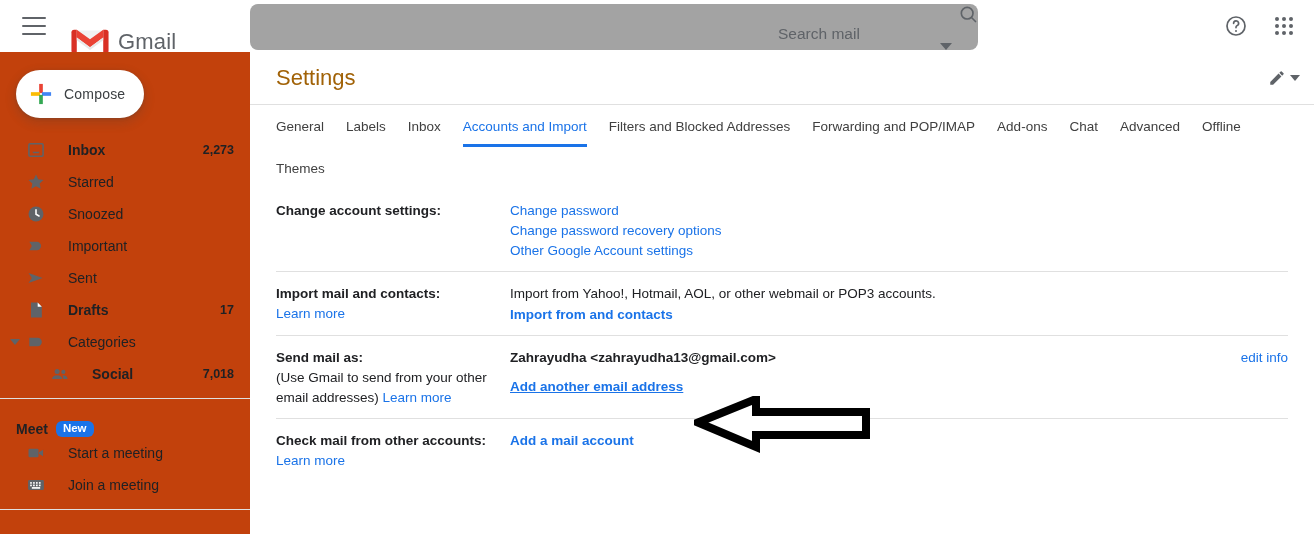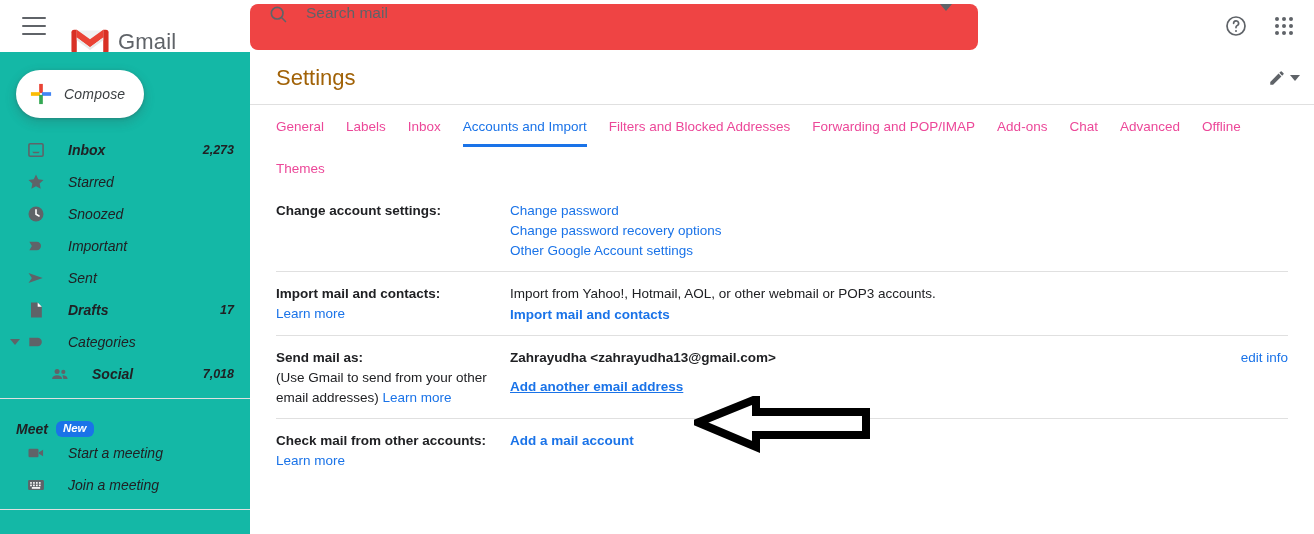--- a/index.html
+++ b/index.html
@@ -25,22 +25,22 @@
   .hamburger i { display: block; height: 2px; background: #5f6368; border-radius: 1px; }
   .brand { display: flex; align-items: center; margin-left: 24px; margin-top: 32px; }
   .gmail-logo { width: 40px; height: 30px; }
   .brand-name {
     font-size: 22px; color: #5f6368; margin-left: 8px;
     letter-spacing: .2px; font-weight: 400;
   }
   .searchwrap {
     position: absolute; left: 250px; top: 4px;
     width: 728px; height: 46px;
-    background: #ef4444; border-radius: 8px;
-    display: flex; align-items: flex-start;
+    background: #a3a3a3; border-radius: 8px;
+    display: flex; align-items: flex-end; flex-direction: column;
   }
   .search-icon { margin-left: 18px; width: 20px; height: 20px; color: #5f6368; flex: none; }
   .search-input {
     flex: 1; border: none; outline: none; background: transparent;
     font-family: "Liberation Sans", sans-serif;
     font-size: 15.5px; color: #202124; margin-left: 18px; padding: 0;
   }
   .search-input::placeholder { color: #5f6368; opacity: 1; }
   .search-caret {
     width: 0; height: 0; margin-right: 26px;
@@ -48,21 +48,21 @@
     border-top: 7px solid #5f6368; cursor: pointer;
   }
   .header-right { position: absolute; right: 14px; top: 10px; display: flex; align-items: center; gap: 16px; }
   .hicon { width: 32px; height: 32px; display: flex; align-items: center; justify-content: center; cursor: pointer; color: #5f6368; }
   .apps-grid { display: grid; grid-template-columns: repeat(3, 4px); grid-template-rows: repeat(3, 4px); gap: 3px; }
   .apps-grid span { width: 4px; height: 4px; background: #5f6368; border-radius: 50%; display: block; }
 
   
   .sidebar {
     position: absolute; left: 0; top: 52px; width: 250px; height: 482px;
-    background: #14b8a6; overflow: hidden; font-style: italic;
+    background: #c2410c; overflow: hidden;
   }
   .compose {
     margin: 18px 0 0 16px; width: 128px; height: 48px;
     background: #fff; border-radius: 24px;
     box-shadow: 0 1px 3px rgba(60,64,67,.3), 0 4px 8px 3px rgba(60,64,67,.15);
     display: flex; align-items: center; cursor: pointer;
   }
   .compose-plus { position: relative; width: 22px; height: 22px; margin-left: 14px; flex: none; }
   .compose-label { font-size: 14px; font-weight: 500; color: #3c4043; margin-left: 12px; letter-spacing: .2px; }
 
@@ -101,21 +101,21 @@
     width: 0; height: 0; cursor: pointer;
     border-left: 5px solid transparent; border-right: 5px solid transparent;
     border-top: 6px solid #5f6368;
   }
   .tabbar {
     border-top: 1px solid #e0e0e0;
     padding: 0 0 0 26px; display: flex; flex-wrap: wrap;
     align-items: flex-start; row-gap: 0;
   }
   .tab {
-    font-size: 13.5px; color: #ec4899; padding: 14px 0 10px;
+    font-size: 13.5px; color: #404040; padding: 14px 0 10px;
     margin-right: 22px; cursor: pointer; white-space: nowrap;
     border-bottom: 3px solid transparent;
   }
   .tab.active { color: #1a73e8; border-bottom-color: #1a73e8; }
 
   .rows { padding-left: 26px; padding-right: 26px; }
   .srow {
     display: flex; border-top: 1px solid #e0e0e0;
     padding: 12px 0 10px; font-size: 13.5px; line-height: 20px;
   }
@@ -376,21 +376,21 @@
       </div>
 
 
       <div class="srow">
         <div class="slabel">
           <b>Import mail and contacts:</b>
           <a class="lnk">Learn more</a>
         </div>
         <div class="scontent">
           <span class="plain">Import from Yahoo!, Hotmail, AOL, or other webmail or POP3 accounts.</span>
-          <a class="lnk b block" style="margin-top:1px">Import mail and contacts</a>
+          <a class="lnk b block" style="margin-top:1px">Import from and contacts</a>
         </div>
       </div>
 
       <div class="srow">
         <div class="slabel">
           <b>Send mail as:</b>
           <span class="note">(Use Gmail to send from your other email addresses)</span>
           <a class="lnk">Learn more</a>
         </div>
         <div class="scontent">

